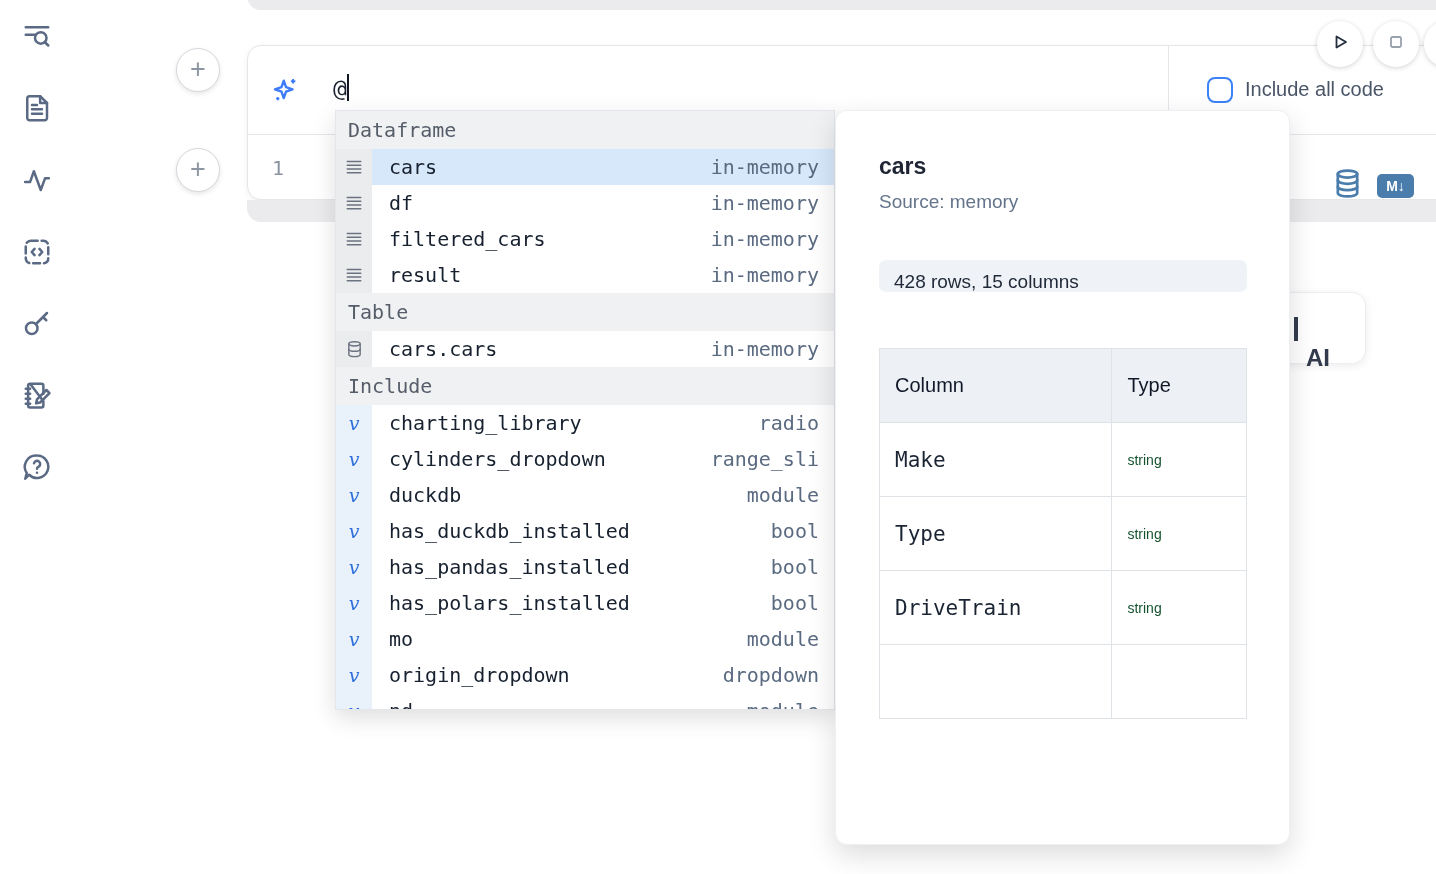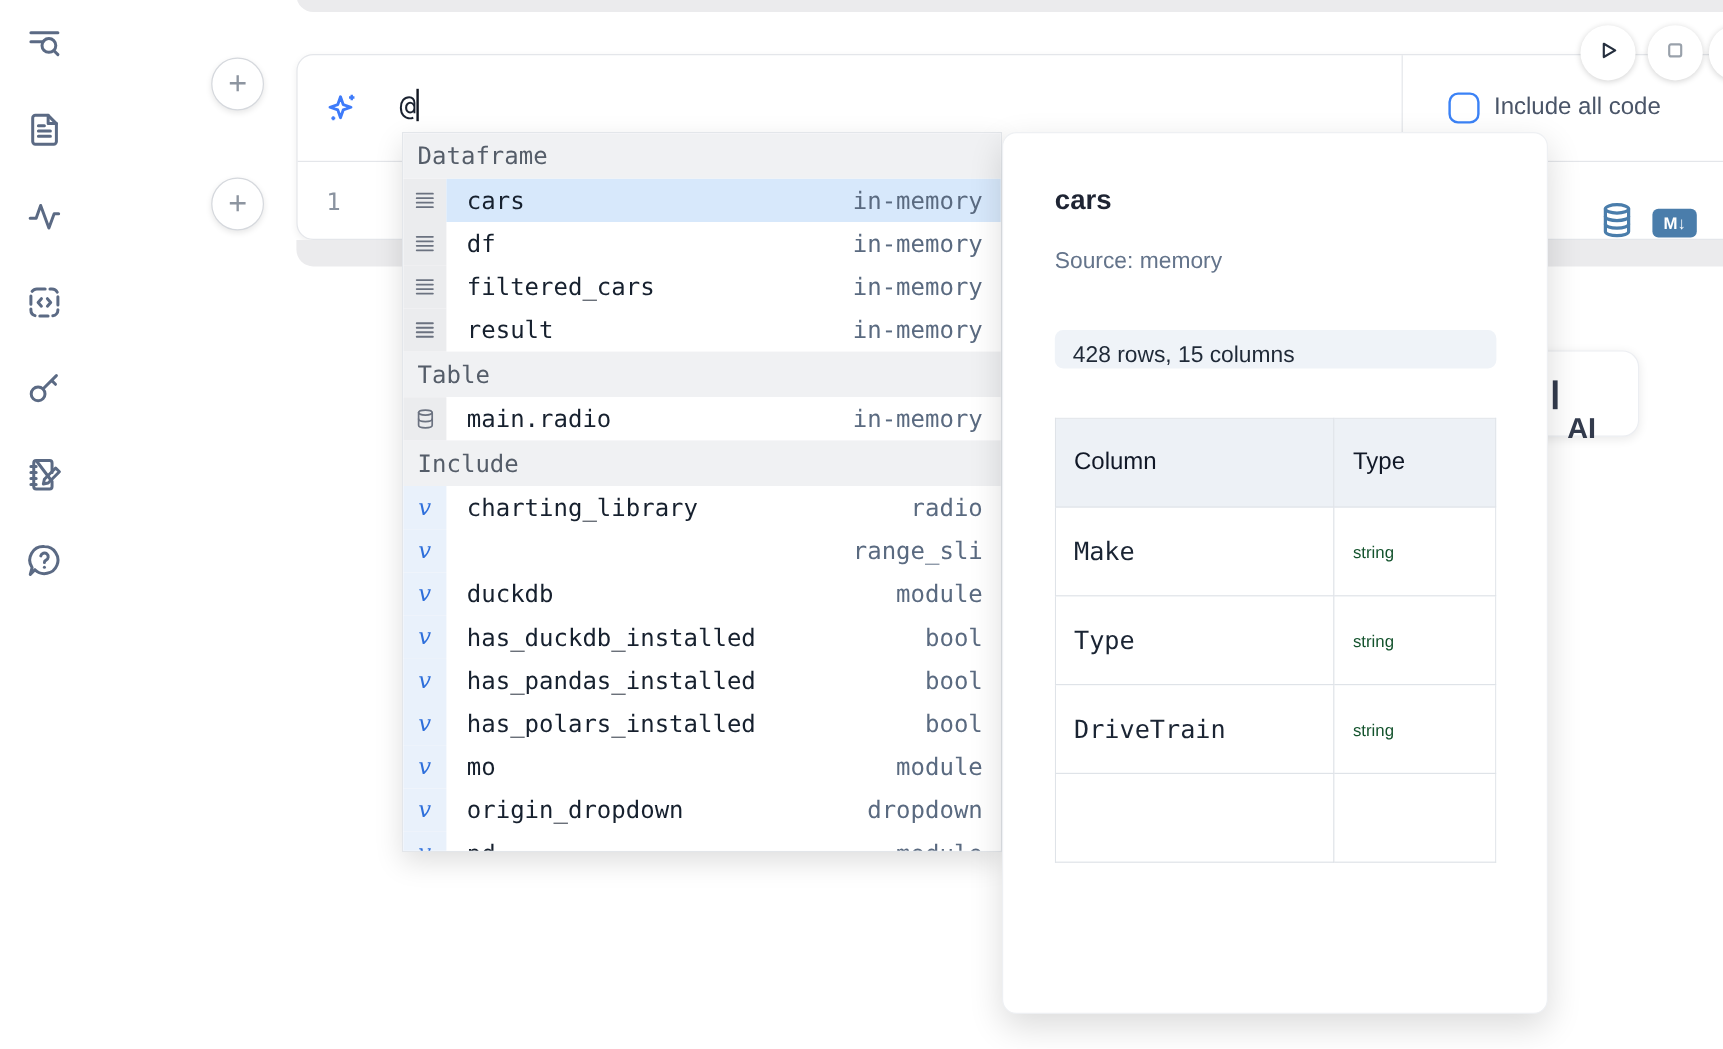--- a/index.html
+++ b/index.html
@@ -74,22 +74,22 @@
   .dd-name { font-size:20px; color:#16202e; white-space:nowrap; }
   .dd-detail { margin-left:auto; font-size:20px; color:#5a6a80; white-space:nowrap; overflow:hidden; }
   .v-glyph { font-family:"DejaVu Serif", serif; font-style:italic; font-size:19px; color:#2e6fdb; }
   .dd-rowicon svg { stroke:#6b7280; fill:none; stroke-width:2; stroke-linecap:round; }
 
   
   .preview { position:absolute; left:835px; top:110px; width:455px; height:735px; background:#fff;
              border:1px solid #eef0f3; border-radius:12px; box-shadow:0 10px 28px rgba(0,0,0,.14);
              z-index:30; overflow:hidden; }
   .pv-title { position:absolute; left:43px; top:42px; font-size:23px; font-weight:bold; color:#1e2433; }
-  .pv-source { position:absolute; left:43px; top:96px; font-size:19px; color:#64748b; }
-  .pv-badge { position:absolute; left:43px; top:164px; width:368px; height:32px; background:#eff3f8;
+  .pv-source { position:absolute; left:43px; top:80px; font-size:19px; color:#64748b; }
+  .pv-badge { position:absolute; left:43px; top:149px; width:368px; height:32px; background:#eff3f8;
               border-radius:7px; font-size:19px; color:#1f2937; line-height:44px; padding-left:15px; }
   .pv-tablewrap { position:absolute; left:43px; top:237px; width:368px; height:463px; overflow:hidden; }
   .pv-table { width:100%; border-collapse:collapse; }
   .pv-table th, .pv-table td { border:1px solid #dfe3e8; height:74px; text-align:left;
                                padding-left:15px; vertical-align:middle; }
   .pv-table th { background:#edf1f6; font-size:20px; font-weight:normal; color:#111827;margin-top:24px; }
   .pv-table col.c1 { width:233px; } .pv-table col.c2 { width:135px; }
   .pv-col-name { font-family:"DejaVu Sans Mono", monospace; font-size:21px; color:#1a2433; }
   .pv-col-type { font-size:14px; color:#14532d; }
 </style>
@@ -270,41 +270,42 @@
 
   <div class="dd-row">
     <div class="dd-gutter g-gray dd-rowicon">
         <svg width="17" height="19" viewBox="0 0 24 26">
           <ellipse cx="12" cy="5" rx="8" ry="3"></ellipse>
           <path d="M4 5v15c0 1.7 3.6 3 8 3s8-1.3 8-3V5"></path>
           <path d="M4 12.5c0 1.7 3.6 3 8 3s8-1.3 8-3"></path>
         </svg>
       </div>
     <div class="dd-main">
-        <span class="dd-name">main.radio</span>
+        <span class="dd-name">cars.cars</span>
         <span class="dd-detail">in-memory</span>
       </div>
   </div>
 
   <div class="dd-section">Include</div>
 
   <div class="dd-row">
     <div class="dd-gutter g-blue">
         <span class="v-glyph">v</span>
       </div>
     <div class="dd-main">
         <span class="dd-name">charting_library</span>
         <span class="dd-detail">radio</span>
       </div>
   </div>
   <div class="dd-row">
     <div class="dd-gutter g-blue">
         <span class="v-glyph">v</span>
       </div>
     <div class="dd-main">
+        <span class="dd-name">cylinders_dropdown</span>
         <span class="dd-detail">range_sli</span>
       </div>
   </div>
   <div class="dd-row">
     <div class="dd-gutter g-blue">
         <span class="v-glyph">v</span>
       </div>
     <div class="dd-main">
         <span class="dd-name">duckdb</span>
         <span class="dd-detail">module</span>

